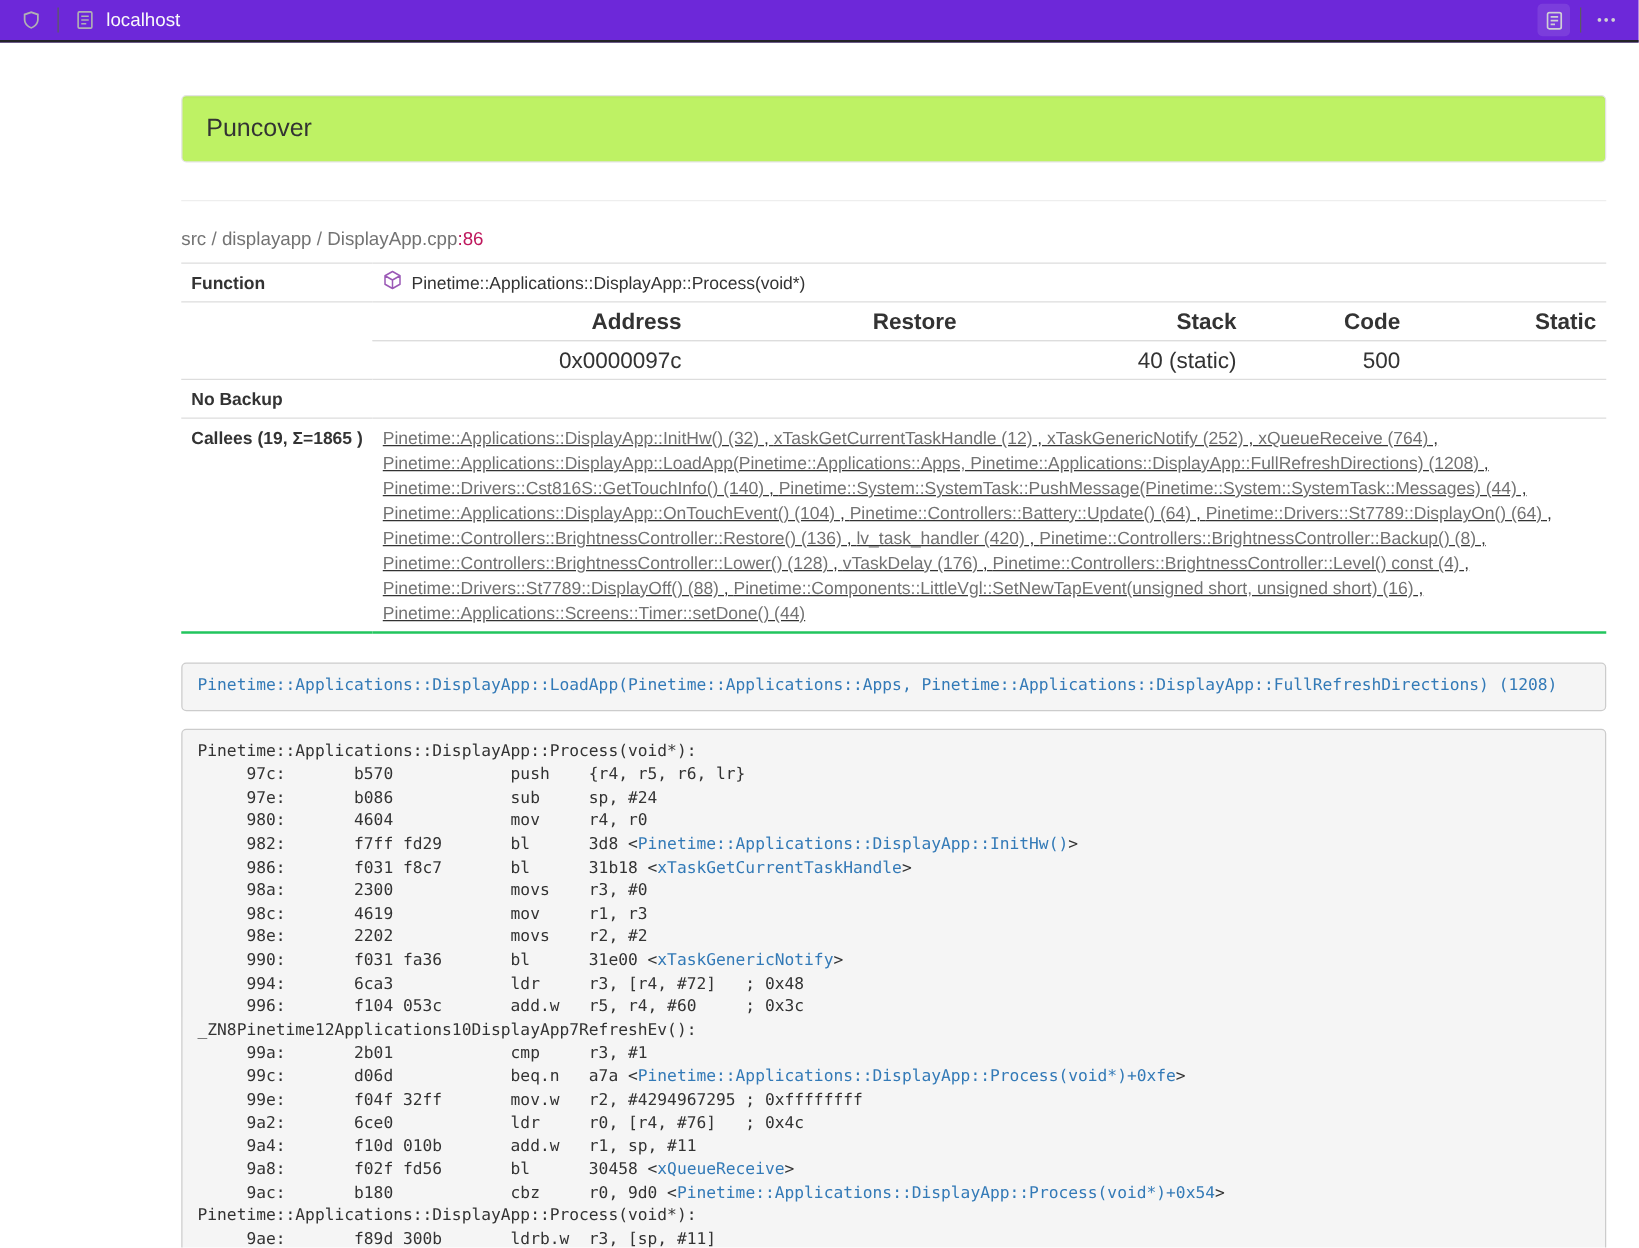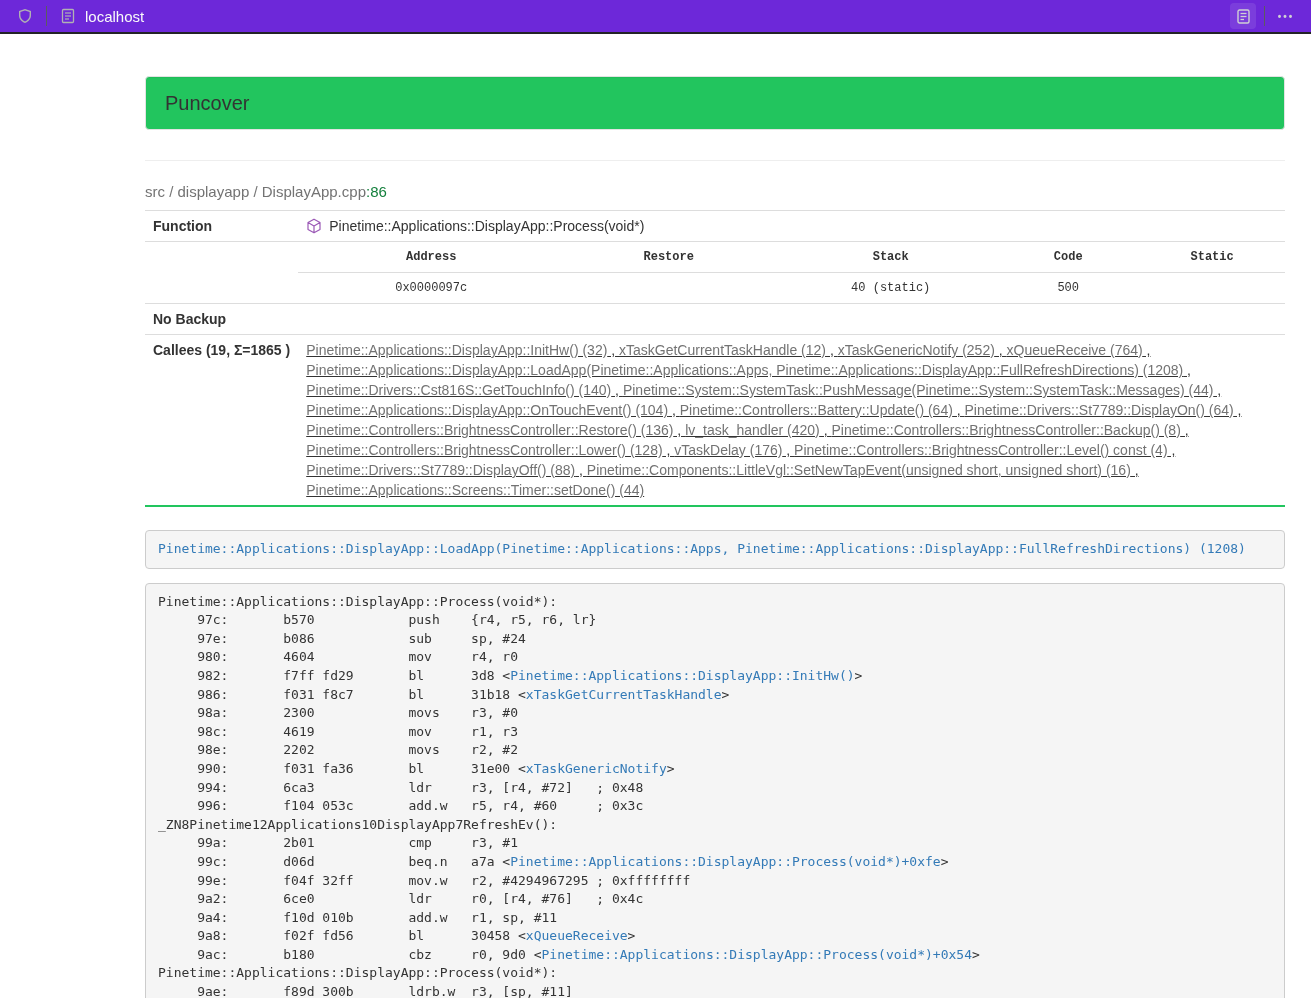--- a/index.html
+++ b/index.html
@@ -37,60 +37,59 @@
     cursor: text;
   }
   .urlbar .host { color: #f9f9fa; }
   .reader-btn { background: rgba(255,255,255,0.10); }
   .more-btn { color: #d0d0d4; font-size: 10px; letter-spacing: 2px; font-weight: bold; }
 
   
   .container { width: 1140px; margin: 42px 0 0 145px; }
 
   .well {
-    background: #22c55e;
+    background: #bef264;
     border: 1px solid #e3e3e3;
     border-radius: 4px;
     padding: 14px 19px;
     box-shadow: inset 0 1px 1px rgba(0,0,0,0.05);
   }
   .well h1 { font-size: 20px; font-weight: 400; color: #333; line-height: 24px; }
 
   hr.rule { border: 0; border-top: 1px solid #eee; margin: 30px 0 20px 0; }
 
   .breadcrumb-line { font-size: 15px; line-height: 21px; margin-bottom: 8px; }
   a.lnk { color: #737373; text-decoration: none; cursor: pointer; }
   .bc-sep { color: #777; }
-  .bc-suffix { color: #15803d; }
+  .bc-suffix { color: #be185d; }
 
   table.main { width: 100%; border-collapse: collapse; border-bottom: 2px solid #22c55e; }
   table.main > tbody > tr > th,
   table.main > tbody > tr > td {
     border-top: 1px solid #ddd;
     padding: 5px 8px;
     text-align: left;
     vertical-align: top;
     line-height: 20px;
     font-size: 14px;
   }
   th.rowlabel { width: 148px; font-weight: 700; white-space: nowrap; }
   td.nested { padding: 0 !important; border-top: 1px solid #ddd; }
 
   table.inner { width: 100%; border-collapse: collapse; }
   table.inner th, table.inner td {
     padding: 5px 8px 5px 19px;
-    text-align: center;
+    text-align: right;
     line-height: 20px;
-    font-size: 12px;
-    font-family: Liberation Mono, monospace;
+    font-size: 18px;
   }
   table.inner thead th { font-weight: 700; border-bottom: 1px solid #ddd; }
   .col-address { width: 255px; } .col-remarks { width: 220px; } .col-stack { width: 224px; } .col-code { width: 131px; }
 
-  .func-cell { display: flex; align-items: center; gap: 7px; }
+  .func-cell { display: flex; align-items: flex-start; gap: 7px; }
   .cube { flex: 0 0 auto; }
 
   .callees-cell { line-height: 20px; text-decoration: underline; }
   .callee-sep { color: #333; }
 
   pre.codebox {
     background: #f5f5f5;
     border: 1px solid #ccc;
     border-radius: 4px;
     padding: 9px 12px;

